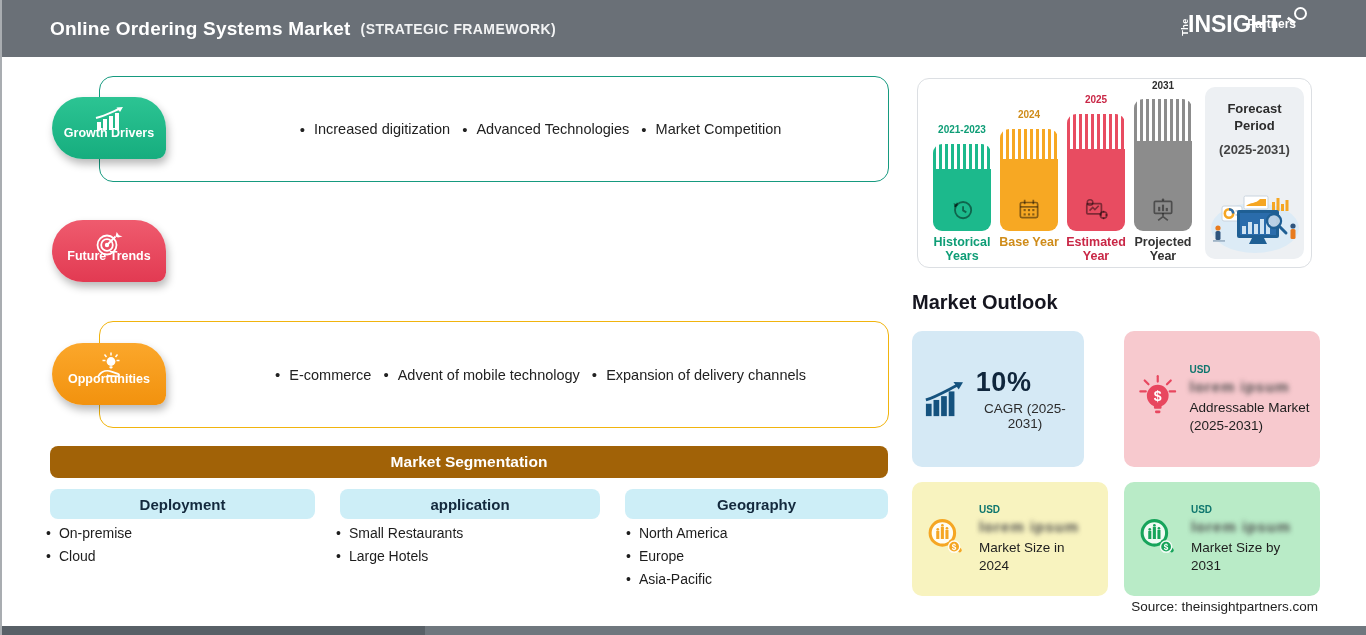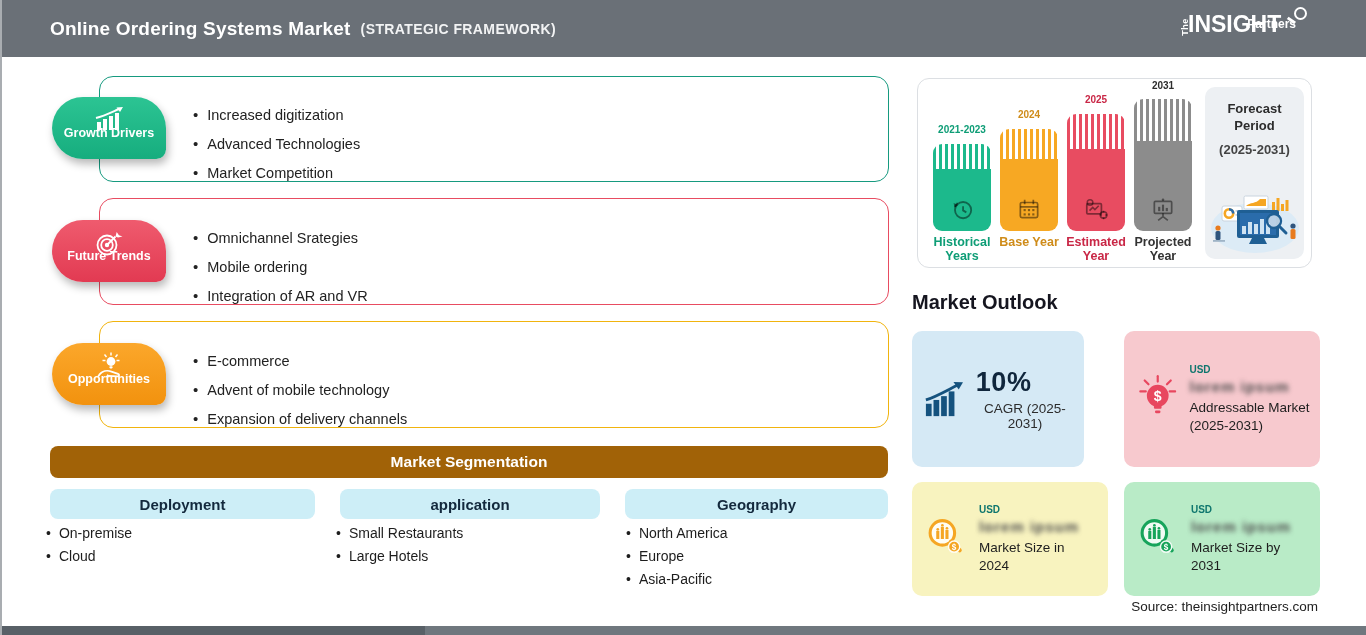--- a/index.html
+++ b/index.html
@@ -18,21 +18,21 @@
   .logo-the { position:absolute; left:-4px; top:13px; font-size:9px; font-weight:bold;
     transform:rotate(-90deg); transform-origin:center; letter-spacing:.5px; }
   .logo-insight { position:absolute; left:8px; top:2px; font-size:23px; font-weight:bold; letter-spacing:0; }
   .logo-ring { position:absolute; right:3px; top:-2px; width:13px; height:13px;
     border:2.6px solid #fff; border-radius:50%; }
   .logo-handle { position:absolute; right:14px; top:10px; width:9px; height:2.6px;
     background:#fff; transform:rotate(35deg); }
   .logo-partners { position:absolute; right:14px; top:8px; font-size:12px; font-weight:bold; }
   
   .fbox { position:absolute; left:97px; width:790px; background:#fff; border-radius:14px;
-    display:flex; flex-direction:column; justify-content:flex-end; gap:12px; padding-left:93px; }
+    display:flex; flex-direction:row; justify-content:center; gap:12px; padding-left:93px; }
   .fbox-growth { top:76px; height:106px; border:1.6px solid #169a7f; }
   .fbox-trends { top:198px; height:107px; border:1.6px solid #e84c61; }
   .fbox-opps   { top:321px; height:107px; border:1.6px solid #f1b40e; }
   .bullet { font-size:14.5px; color:#222; display:flex; align-items:center; }
   .bullet::before { content:"•"; margin-right:9px; font-size:15px; color:#222; }
   .pill { position:absolute; left:50px; width:114px; height:62px;
     border-radius:32px 32px 10px 32px; display:flex; flex-direction:column; align-items:center;
     justify-content:flex-end; padding-bottom:19px; box-shadow:2px 5px 8px rgba(0,0,0,.28); }
   .pill-growth { top:97px;  background:linear-gradient(180deg,#2cc493,#16ad7e); }
   .pill-trends { top:220px; background:linear-gradient(180deg,#ef5b6e,#e23a52); }
@@ -133,25 +133,20 @@
           <rect x="11" y="13" width="4" height="11" fill="#fff"></rect>
         <rect x="17" y="10" width="4" height="14" fill="#fff"></rect>
           <rect x="23" y="7" width="4" height="17" fill="#fff"></rect>
         <path d="M4 12 C12 10 20 6 27 3" stroke="#fff" stroke-width="2" fill="none"></path>
         <path d="M24.5 1.5 L31 1 L28 6 Z" fill="#fff"></path>
       </svg>
     </span>
     <span class="pill-label">Growth Drivers</span>
   </div>
 
-  <div class="fbox fbox-trends">
-    <div class="bullet">Omnichannel Srategies</div>
-    <div class="bullet">Mobile ordering</div>
-    <div class="bullet">Integration of AR and VR</div>
-  </div>
   <div class="pill pill-trends">
     <span class="pill-icon">
       <svg width="30" height="29" viewBox="0 0 30 29">
         <circle cx="13" cy="16" r="9.5" stroke="#fff" stroke-width="1.8" fill="none"></circle>
         <circle cx="13" cy="16" r="5.8" stroke="#fff" stroke-width="1.8" fill="none"></circle>
         <circle cx="13" cy="16" r="2.2" fill="#fff"></circle>
         <path d="M13 16 L21.5 7.5" stroke="#fff" stroke-width="1.8"></path>
         <path d="M21.5 7.5 l1.2-4.5 l2.2 3.2 l3.6 1.2 l-4.5 1.2 z" fill="#fff"></path>
       </svg>
     </span>

